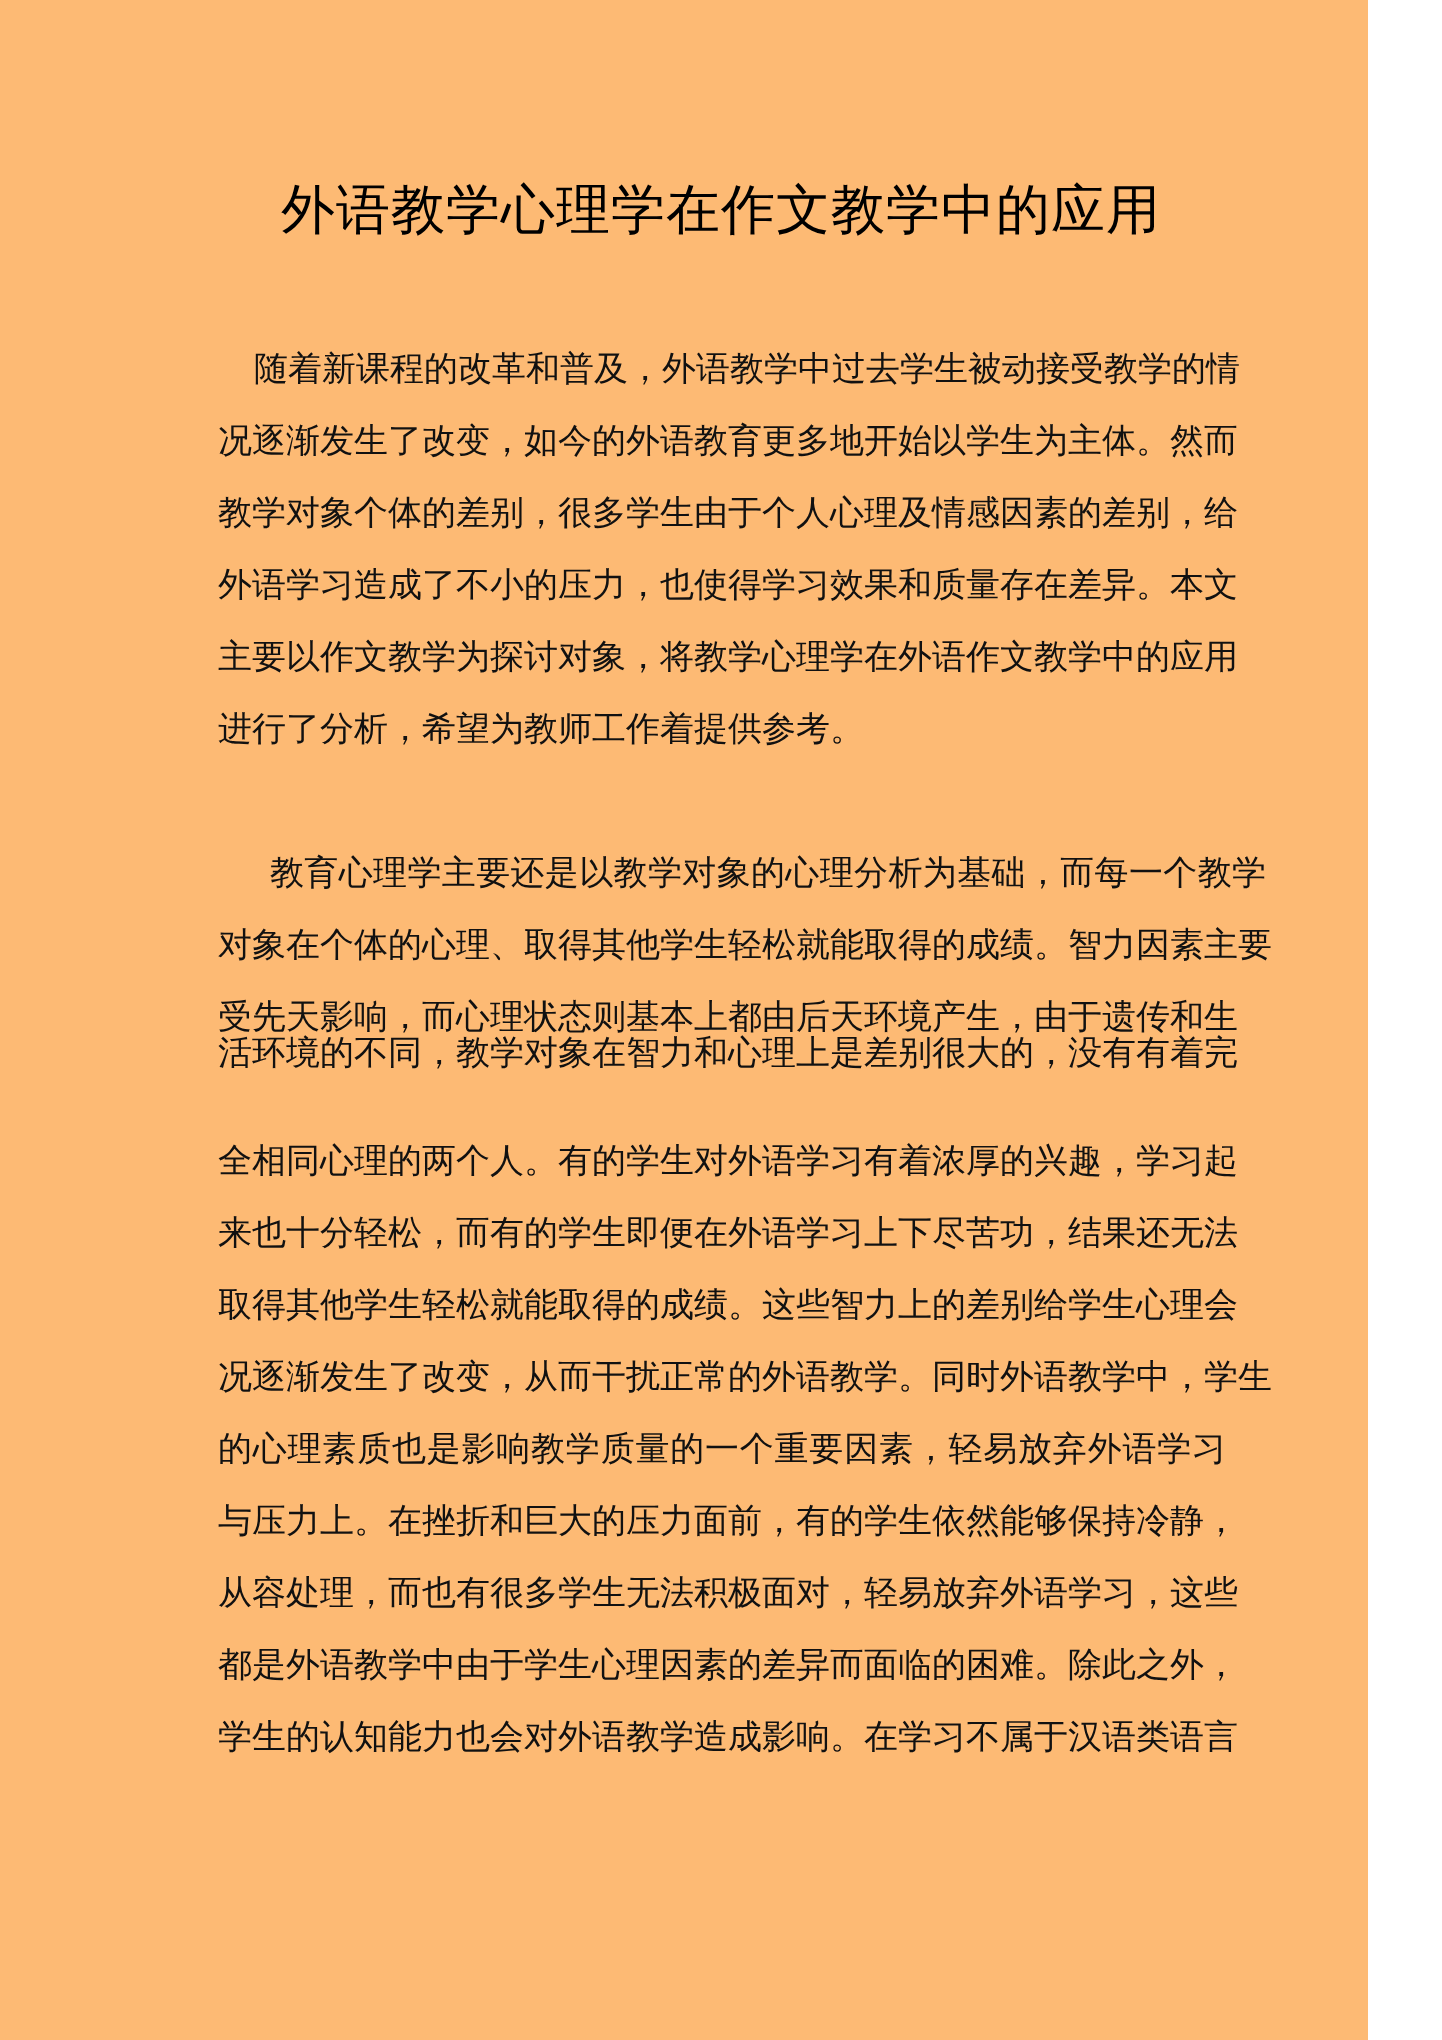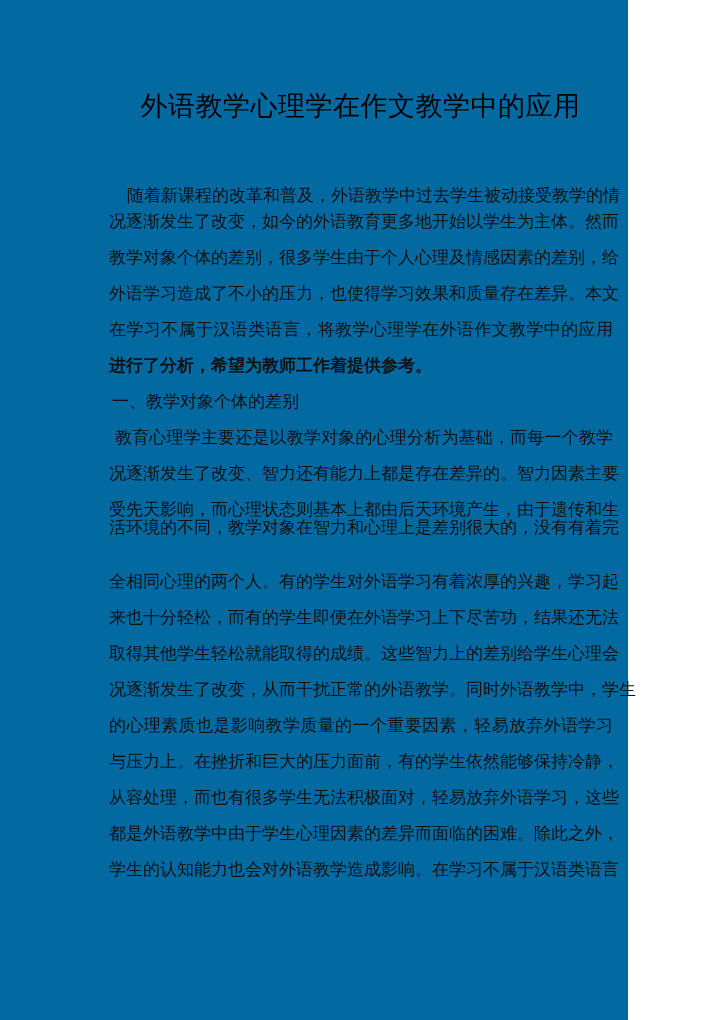--- a/index.html
+++ b/index.html
@@ -11,23 +11,23 @@
     width: 721px;
     height: 1020px;
     position: relative;
     overflow: hidden;
     font-family: "DejaVu Serif", "Liberation Serif", serif;
     color: #111111;
   }
   .page {
     position: absolute;
     left: 0; top: 0;
-    width: 628px;
+    width: 684px;
     height: 1020px;
-    background: #0369a1;
+    background: #fdba74;
   }
   .title {
     position: absolute;
     left: 0;
     width: 721px;
     top: 88px;
     text-align: center;
     font-size: 27px;
     line-height: 36px;
     letter-spacing: 0.5px;
@@ -41,24 +41,23 @@
     font-size: 17px;
     line-height: 24px;
     height: 24px;
     white-space: nowrap;
     text-align: justify;
     text-align-last: justify;
     color: #111111;
   }
   .line.last {
     text-align-last: left;
-    font-weight: bold;
   }
-  .line.indent2 { padding-left: 18px; width: 486px; margin-top: 10px; }
-  .line.indent1 { padding-left: 6px; width: 498px; }
+  .line.indent2 { padding-left: 18px; width: 486px; }
+  .line.indent1 { padding-left: 6px; width: 498px; margin-left: 20px; }
   .heading {
     position: absolute;
     left: 112px;
     font-size: 17px;
     line-height: 24px;
     white-space: nowrap;
     color: #111111;
   }
 </style>
 </head>
@@ -66,29 +65,28 @@
 
 <div class="page">
 
   <div class="title">外语教学心理学在作文教学中的应用</div>
 
   <div>
     <div class="line indent2" style="top:173px">随着新课程的改革和普及，外语教学中过去学生被动接受教学的情</div>
     <div class="line" style="top:209px">况逐渐发生了改变，如今的外语教育更多地开始以学生为主体。然而</div>
     <div class="line" style="top:245px">教学对象个体的差别，很多学生由于个人心理及情感因素的差别，给</div>
     <div class="line" style="top:281px">外语学习造成了不小的压力，也使得学习效果和质量存在差异。本文</div>
-    <div class="line" style="top:317px">在学习不属于汉语类语言，将教学心理学在外语作文教学中的应用</div>
+    <div class="line" style="top:317px">主要以作文教学为探讨对象，将教学心理学在外语作文教学中的应用</div>
     <div class="line last" style="top:353px">进行了分析，希望为教师工作着提供参考。</div>
   </div>
 
-  <div class="heading" style="top:389px">一、教学对象个体的差别</div>
 
   <div>
     <div class="line indent1" style="top:425px">教育心理学主要还是以教学对象的心理分析为基础，而每一个教学</div>
-    <div class="line" style="top:461px">况逐渐发生了改变、智力还有能力上都是存在差异的。智力因素主要</div>
+    <div class="line" style="top:461px">对象在个体的心理、取得其他学生轻松就能取得的成绩。智力因素主要</div>
     <div class="line" style="top:497px">受先天影响，而心理状态则基本上都由后天环境产生，由于遗传和生</div>
     <div class="line" style="top:515px">活环境的不同，教学对象在智力和心理上是差别很大的，没有有着完</div>
     <div class="line" style="top:569px">全相同心理的两个人。有的学生对外语学习有着浓厚的兴趣，学习起</div>
     <div class="line" style="top:605px">来也十分轻松，而有的学生即便在外语学习上下尽苦功，结果还无法</div>
     <div class="line" style="top:641px">取得其他学生轻松就能取得的成绩。这些智力上的差别给学生心理会</div>
     <div class="line" style="top:677px">况逐渐发生了改变，从而干扰正常的外语教学。同时外语教学中，学生</div>
     <div class="line" style="top:713px">的心理素质也是影响教学质量的一个重要因素，轻易放弃外语学习</div>
     <div class="line" style="top:749px">与压力上。在挫折和巨大的压力面前，有的学生依然能够保持冷静，</div>
     <div class="line" style="top:785px">从容处理，而也有很多学生无法积极面对，轻易放弃外语学习，这些</div>
     <div class="line" style="top:821px">都是外语教学中由于学生心理因素的差异而面临的困难。除此之外，</div>

